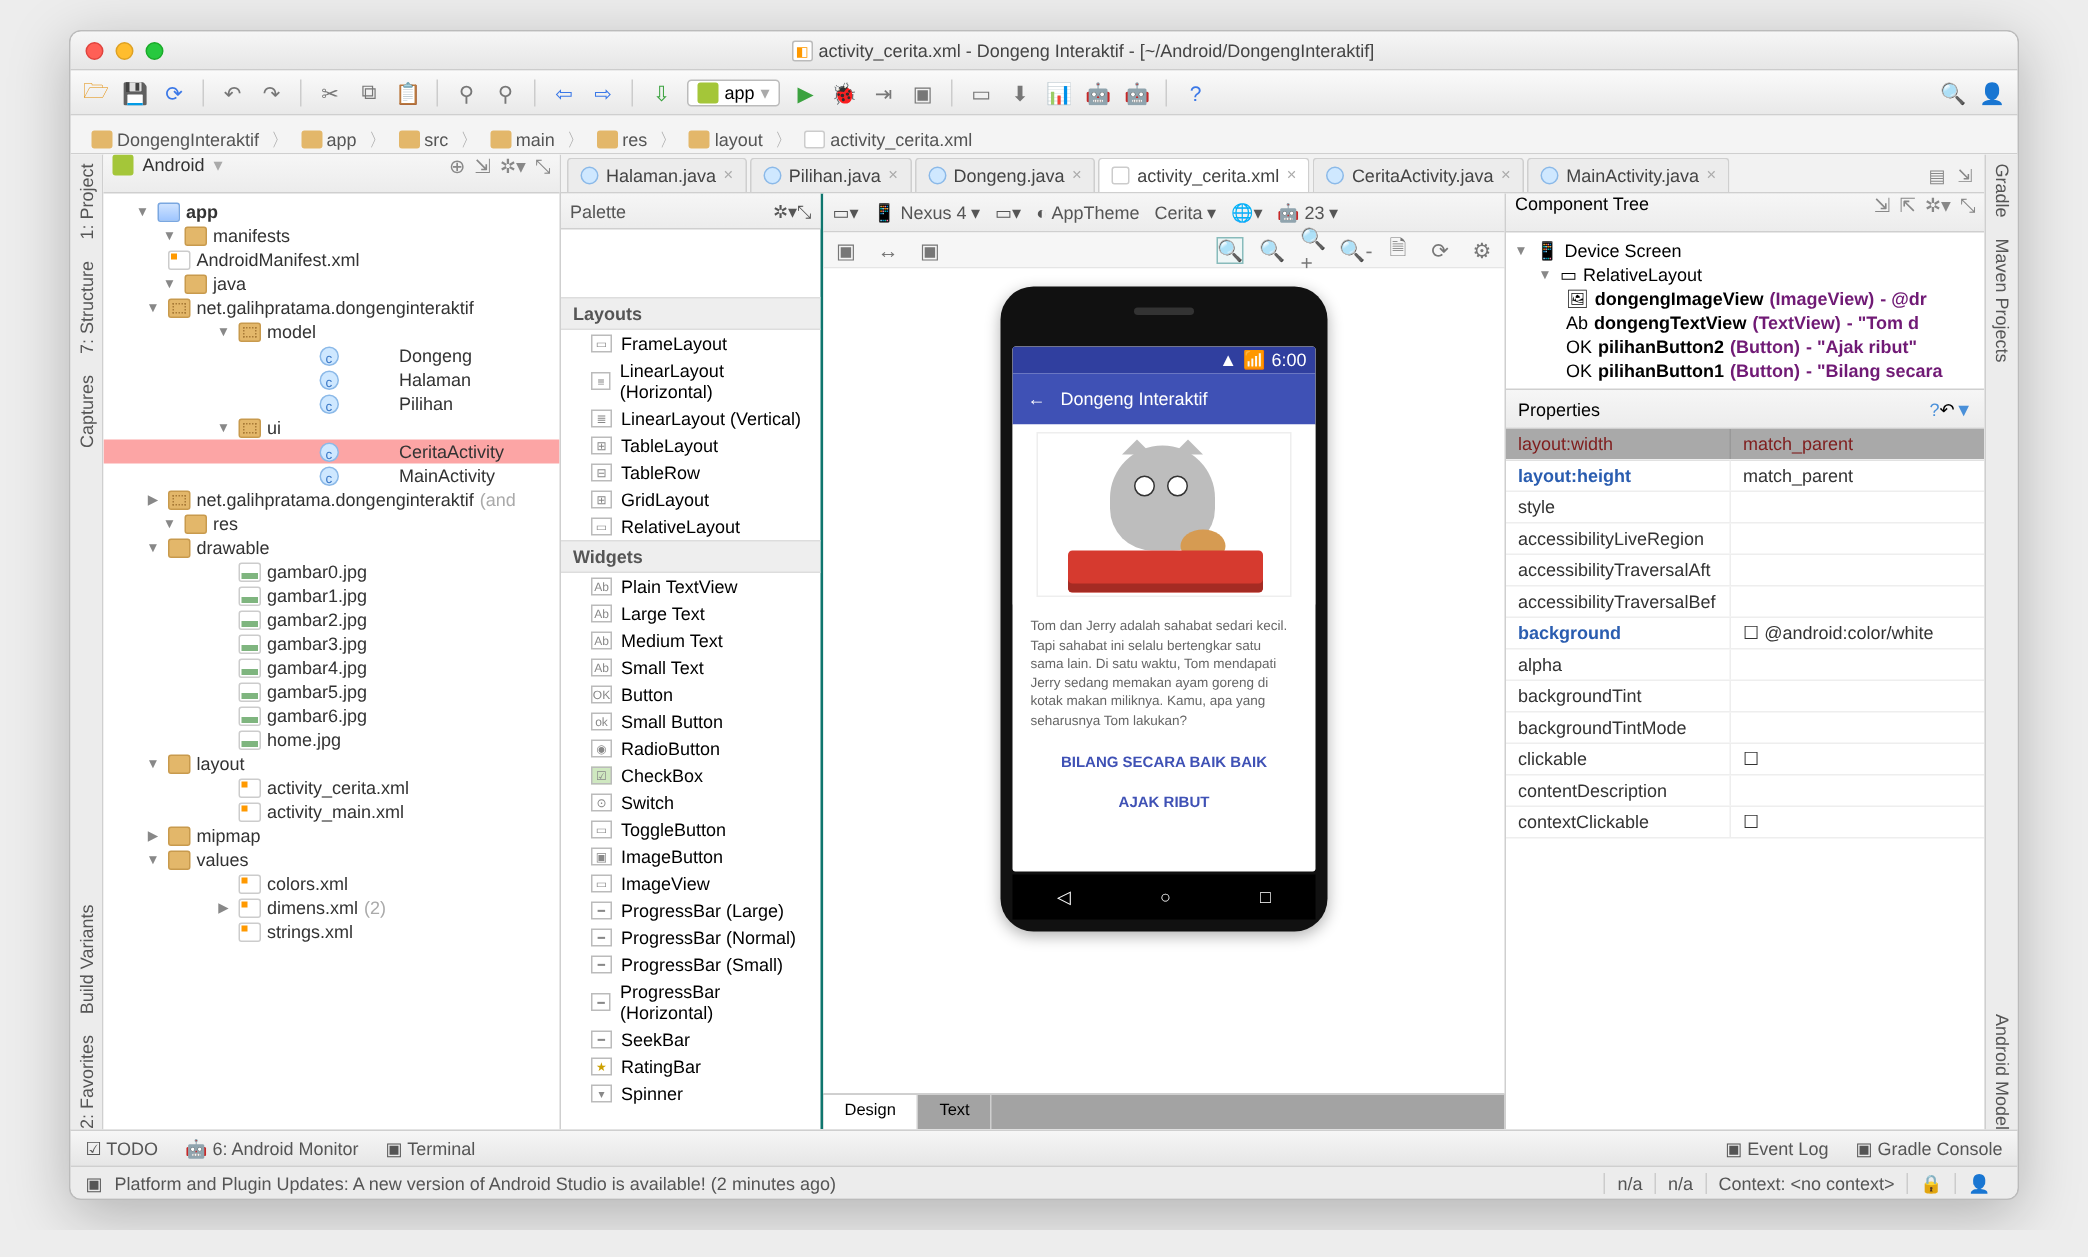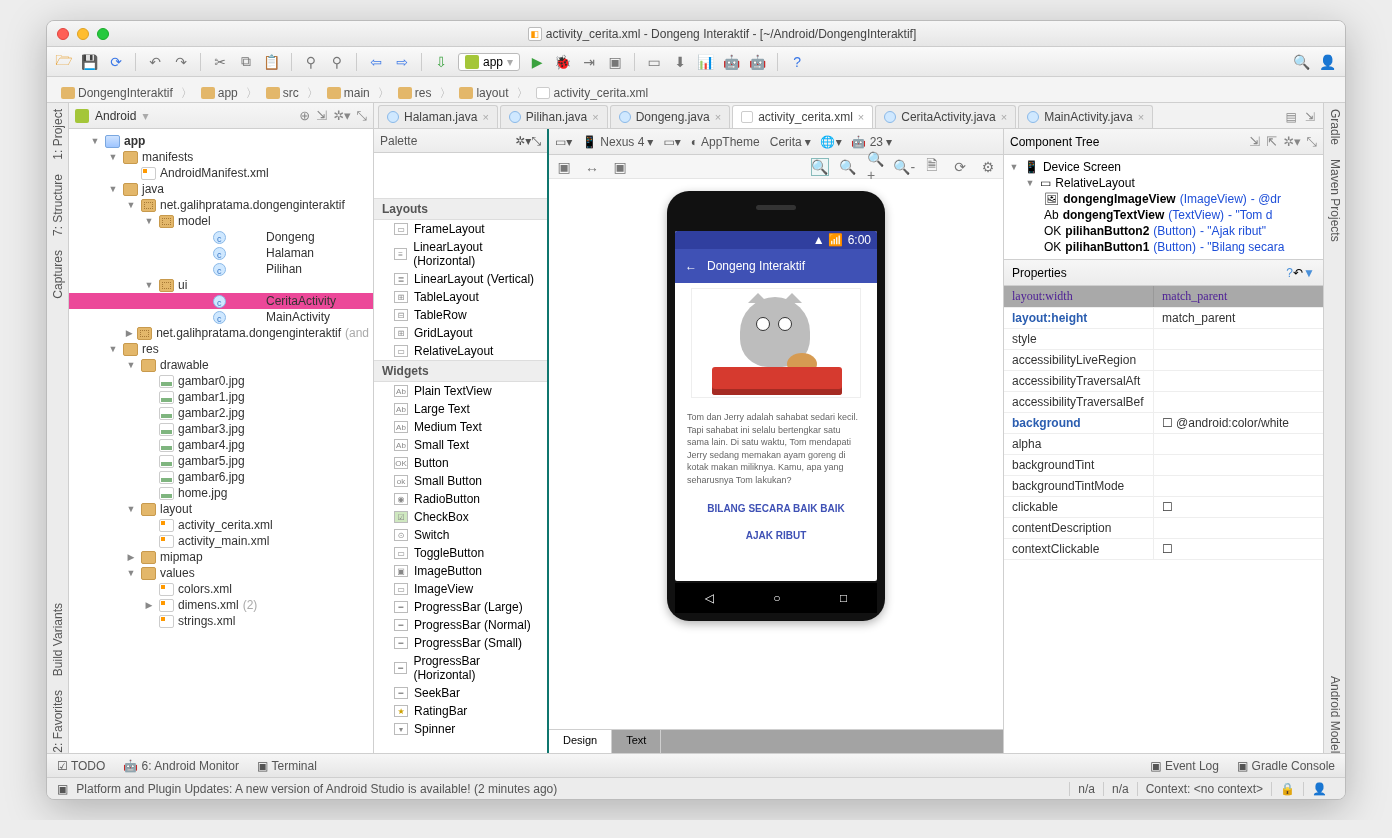--- a/index.html
+++ b/index.html
@@ -25,41 +25,41 @@
 .crumb { display:flex; align-items:center; gap:3px; padding:2px 6px; color:#555; font-size:11px; }
 .crumb .fico{width:14px;height:12px;background:#e3b76a;border-radius:2px;display:inline-block;}
 .crumb.file .fico{background:#fff;border:1px solid #ccc;}
 .chev{color:#aaa;}
 .body { flex:1; display:flex; overflow:hidden; background:#fff;}
 .gutter-left,.gutter-right{ width:22px; background:#ececec; border-right:1px solid #cfcfcf; display:flex; flex-direction:column; align-items:center; gap:14px; padding-top:6px;}
 .gutter-right{border-right:none;border-left:1px solid #cfcfcf;}
 .vlabel{ writing-mode:vertical-rl; transform:rotate(180deg); font-size:11px; color:#555; display:flex; align-items:center; gap:4px; cursor:pointer;}
 .vlabel.right{transform:none;}
 .project-panel{ width:305px; border-right:1px solid #cfcfcf; display:flex; flex-direction:column; background:#fff;}
-.panel-hdr{ height:26px; background:linear-gradient(#f6f6f6,#ececec); border-bottom:1px solid #cfcfcf; display:flex; align-items:center; padding:0 6px; gap:6px;}
+.panel-hdr{ height:26px; background:linear-gradient(#f6f6f6,#ececec); border-bottom:1px solid #cfcfcf; display:flex; padding:0 6px; gap:6px;}
 .panel-hdr .aicon{width:14px;height:14px;background:#a4c639;border-radius:2px;}
 .panel-hdr .sel{flex:0 0 auto; color:#333;}
 .panel-hdr .spacer{flex:1;}
 .panel-hdr .hicon{color:#888; font-size:13px; cursor:pointer;}
 .tree{ flex:1; overflow:auto; padding:4px 0; font-size:12px; color:#333;}
 .node{ display:flex; align-items:center; padding:1px 4px 1px 0; white-space:nowrap; gap:4px; cursor:default;}
-.node.sel{background:#ec4899;}
+.node.sel{background:#fca5a5;}
 .twist{width:12px;text-align:center;color:#888;font-size:9px;}
 .nico{width:15px;height:13px;display:inline-block;border-radius:2px;flex-shrink:0;}
 .nico.mod{background:linear-gradient(#cfe3ff,#9ec5ff);border:1px solid #7aa7e0;}
 .nico.fold{background:#e3b76a;border:1px solid #c89a4d;}
 .nico.pkg{background:#e3b76a;border:1px solid #c89a4d;position:relative;}
 .nico.pkg::after{content:"";position:absolute;inset:2px;border:1px dotted #a87a36;}
 .nico.java{background:#cfe8ff;border:1px solid #8bb9e8;border-radius:50%;width:13px;height:13px;}
 .nico.java::after{content:"c";color:#3b78c7;font-size:9px;position:relative;left:3px;top:-1px;}
 .nico.xml{background:#fff;border:1px solid #ccc;position:relative;}
 .nico.xml::after{content:"";position:absolute;top:1px;left:1px;width:4px;height:4px;background:#f90;}
 .nico.img{background:#fff;border:1px solid #ccc;position:relative;}
 .nico.img::after{content:"";position:absolute;bottom:1px;left:1px;right:1px;height:4px;background:#7fb57f;}
-.ind1{padding-left:20px;}.ind2{padding-left:38px;}.ind3{padding-left:56px;}.ind4{padding-left:74px;}.ind5{padding-left:92px;gap:40px;}
+.ind1{padding-left:20px;}.ind2{padding-left:38px;}.ind3{padding-left:27px;}.ind4{padding-left:74px;}.ind5{padding-left:92px;gap:40px;}
 .editor-area{ flex:1; display:flex; flex-direction:column; overflow:hidden;}
 .tabs{ height:26px; background:#f2f2f2; border-bottom:1px solid #cfcfcf; display:flex; align-items:flex-end; padding-left:4px;}
 .tab{ display:flex; align-items:center; gap:5px; padding:4px 8px; border:1px solid #cfcfcf; border-bottom:none; background:#ececec; margin-right:2px; border-radius:3px 3px 0 0; color:#444; font-size:11px; cursor:pointer;}
 .tab.active{background:#fff;}
 .tab .tico{width:12px;height:12px;border-radius:2px;}
 .tab .tico.j{background:#cfe8ff;border:1px solid #8bb9e8;border-radius:50%;}
 .tab .tico.x{background:#fff;border:1px solid #ccc;}
 .tab .x{color:#aaa;font-size:11px;}
 .editor-body{flex:1;display:flex;overflow:hidden;}
 .palette{ width:175px; border-right:2px solid #0f766e; display:flex; flex-direction:column;gap:45px;}
@@ -92,29 +92,29 @@
 .apptext{padding:8px 12px;font-size:9px;color:#666;line-height:1.4;}
 .appbtn{color:#3f51b5;font-weight:bold;font-size:10px;text-align:center;padding:8px 0;}
 .navbar{height:30px;background:#000;display:flex;justify-content:space-around;align-items:center;color:#fff;position:absolute;bottom:8px;left:8px;right:8px;}
 .design-tabs{height:24px;background:#a3a3a3;border-top:1px solid #cfcfcf;display:flex;}
 .dtab{padding:4px 14px;border-right:1px solid #cfcfcf;font-size:11px;cursor:pointer;}
 .dtab.active{background:#fff;}
 .right-panel{width:320px;border-left:1px solid #cfcfcf;display:flex;flex-direction:column;}
 .comp-tree{flex:0 0 auto;border-bottom:1px solid #cfcfcf;}
 .comp-body{padding:4px;font-size:11px;max-height:220px;overflow:auto;}
 .cnode{display:flex;align-items:center;gap:4px;padding:1px 0;white-space:nowrap;}
-.cnode .info{color:#1d4ed8;}
+.cnode .info{color:#701a75;font-weight:bold;}
 .prop-hdr{height:26px;background:linear-gradient(#f6f6f6,#ececec);border-bottom:1px solid #cfcfcf;display:flex;align-items:center;padding:0 8px;}
 .prop-hdr .spacer{flex:1;}
 .prop-table{flex:1;overflow:auto;font-size:11px;}
 .prow{display:flex;border-bottom:1px solid #eee;}
 .prow .pk{width:150px;padding:3px 8px;color:#333;border-right:1px solid #eee;white-space:nowrap;overflow:hidden;text-overflow:ellipsis;}
 .prow .pv{flex:1;padding:3px 8px;color:#333;}
 .prow.hd{background:#a9a9a9;color:#fff;}
-.prow.hd .pk,.prow.hd .pv{color:#4c1d95;border-right-color:#999;font-family:Liberation Serif, serif;}
+.prow.hd .pk,.prow.hd .pv{color:#7f1d1d;border-right-color:#999;}
 .prow .pk.bold{color:#2a5db0;font-weight:bold;}
 .statusbar-bottom{height:24px;background:linear-gradient(#f6f6f6,#e6e6e6);border-top:1px solid #cfcfcf;display:flex;align-items:center;padding:0 10px;gap:18px;font-size:11px;color:#555;}
 .statusbar-bottom .spacer{flex:1;}
 .footer{height:22px;background:#ececec;border-top:1px solid #cfcfcf;display:flex;align-items:center;padding:0 10px;font-size:11px;color:#555;}
 .footer .spacer{flex:1;}
 .footer .cell{border-left:1px solid #ccc;padding:0 8px;}
 .tabs .menu{margin-left:auto;padding:4px 8px;color:#888;display:flex;gap:8px;align-items:center;}
 .gray{color:#aaa;}
 </style>
 </head>

